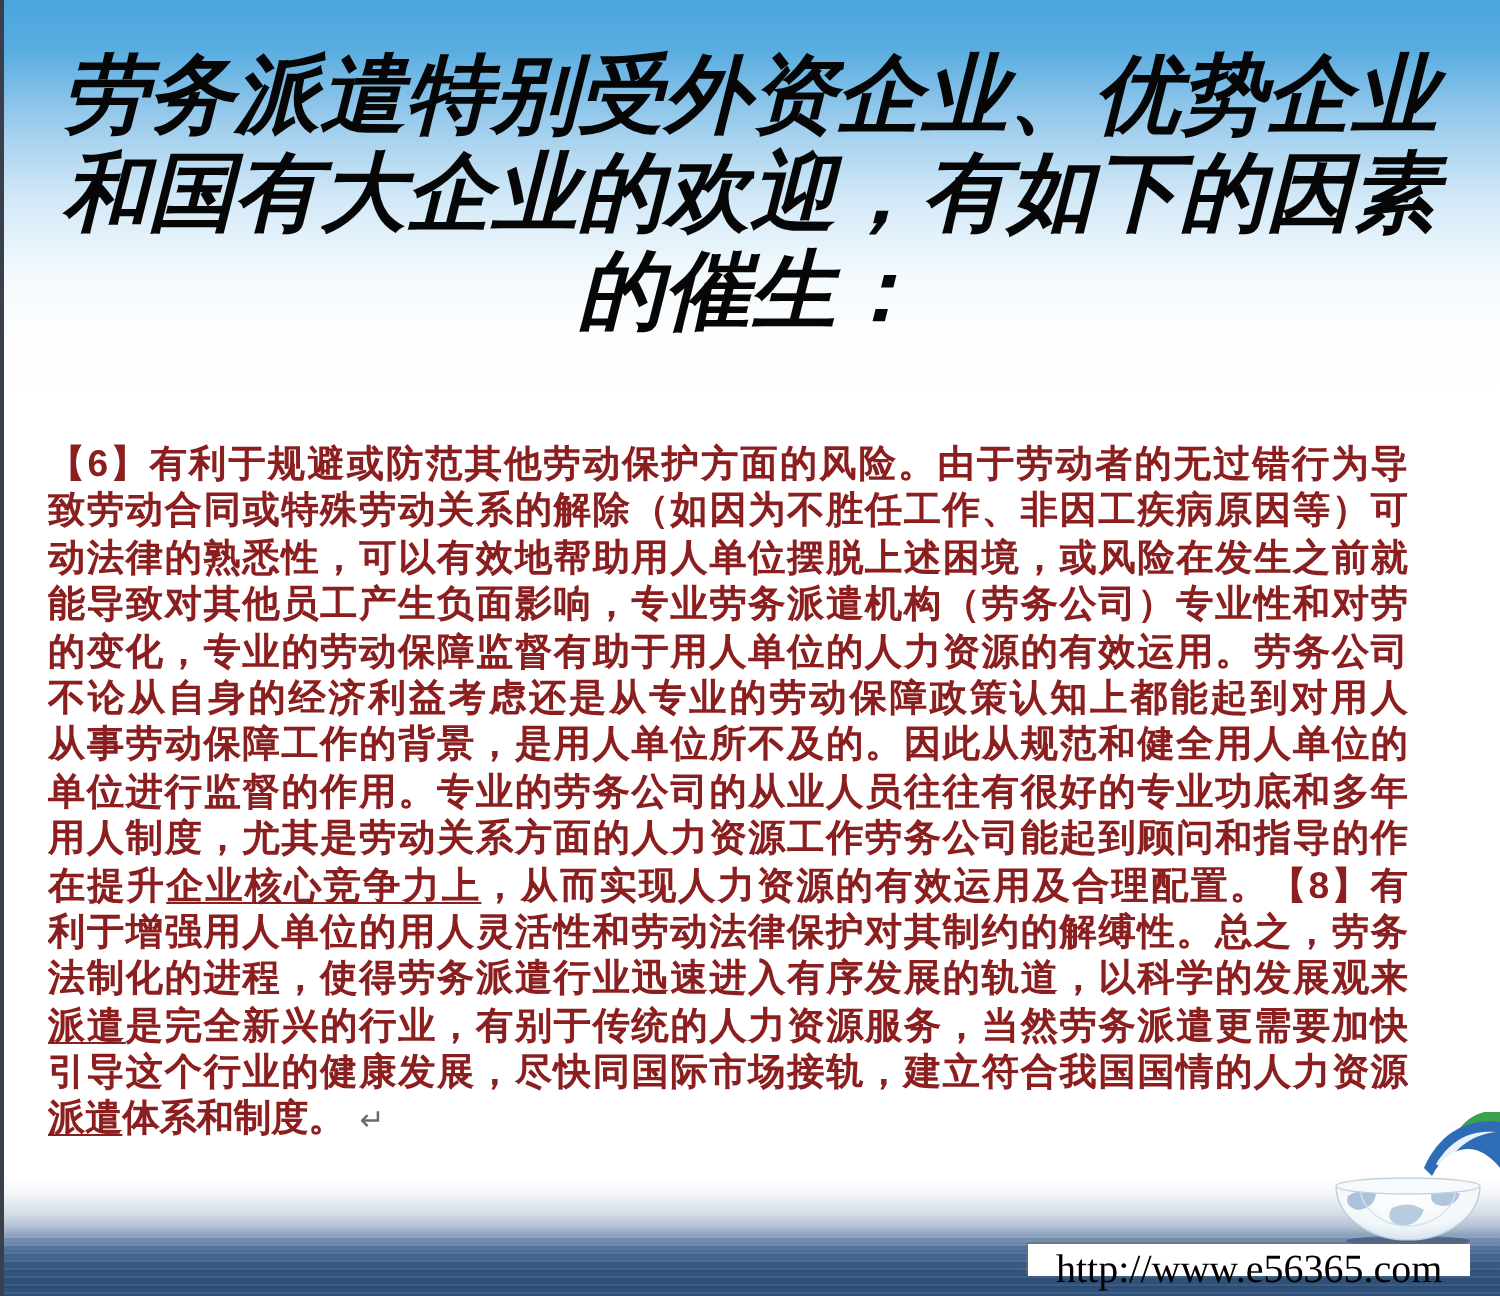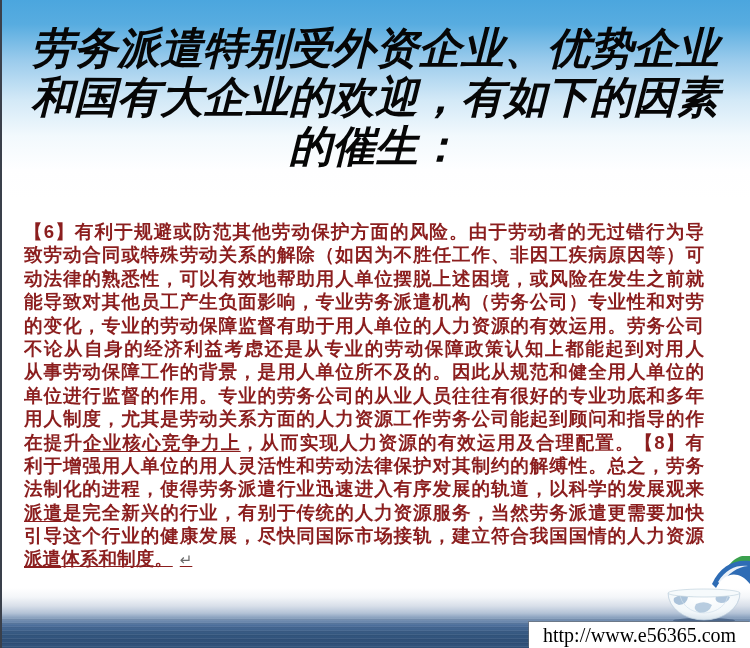--- a/index.html
+++ b/index.html
@@ -26,40 +26,40 @@
   #body-text{
     position:absolute;left:24px;top:186px;width:680px;
     color:#8b1e1e;font-size:18.6px;line-height:23.4px;
     font-weight:bold;
     margin-top:34px;
   }
   .bline{
     text-align:justify;text-align-last:justify;
     height:23.4px;overflow:hidden;white-space:nowrap;
   }
-  .bline.no-justify{text-align:left;text-align-last:left;text-decoration:underline;}
+  .bline.no-justify{text-align:left;text-align-last:left;}
   .bline .u{text-decoration:underline;text-underline-offset:2px;}
   .bline .ret{
     color:#6b6b6b;font-weight:normal;font-size:15px;margin-left:7px;
     text-decoration:none;
   }
   
   #ocean{
     position:absolute;left:0;top:588px;width:750px;height:60px;
     background:linear-gradient(180deg,#ffffff 0%,#f4f6f9 15%,#d8dfe9 30%,#b3c2d6 42%,#7c96b6 52%,#4a6c99 63%,#355880 76%,#2e4f78 90%,#33547d 100%);
   }
   #ocean:after{
     content:"";position:absolute;left:0;top:30px;width:100%;height:30px;
     background:repeating-linear-gradient(180deg,rgba(255,255,255,0.07) 0 1px,rgba(0,0,0,0.05) 1px 2px,transparent 2px 4px);
   }
   
   #globe{position:absolute;right:0;top:556px;width:92px;height:68px;}
   
   #url-box{
-    position:absolute;left:529px;top:622px;width:221px;height:26px;
+    position:absolute;left:514px;top:622px;width:221px;height:16px;
     background:#ffffff;box-shadow:-1px -1px 0 rgba(110,110,110,0.55);
     font-family:"Liberation Serif",serif;font-size:20px;color:#000;
     line-height:26px;padding-left:14px;box-sizing:border-box;
     white-space:nowrap;cursor:pointer;
   }
 </style>
 </head>
 <body>
 
 <div id="slide">

